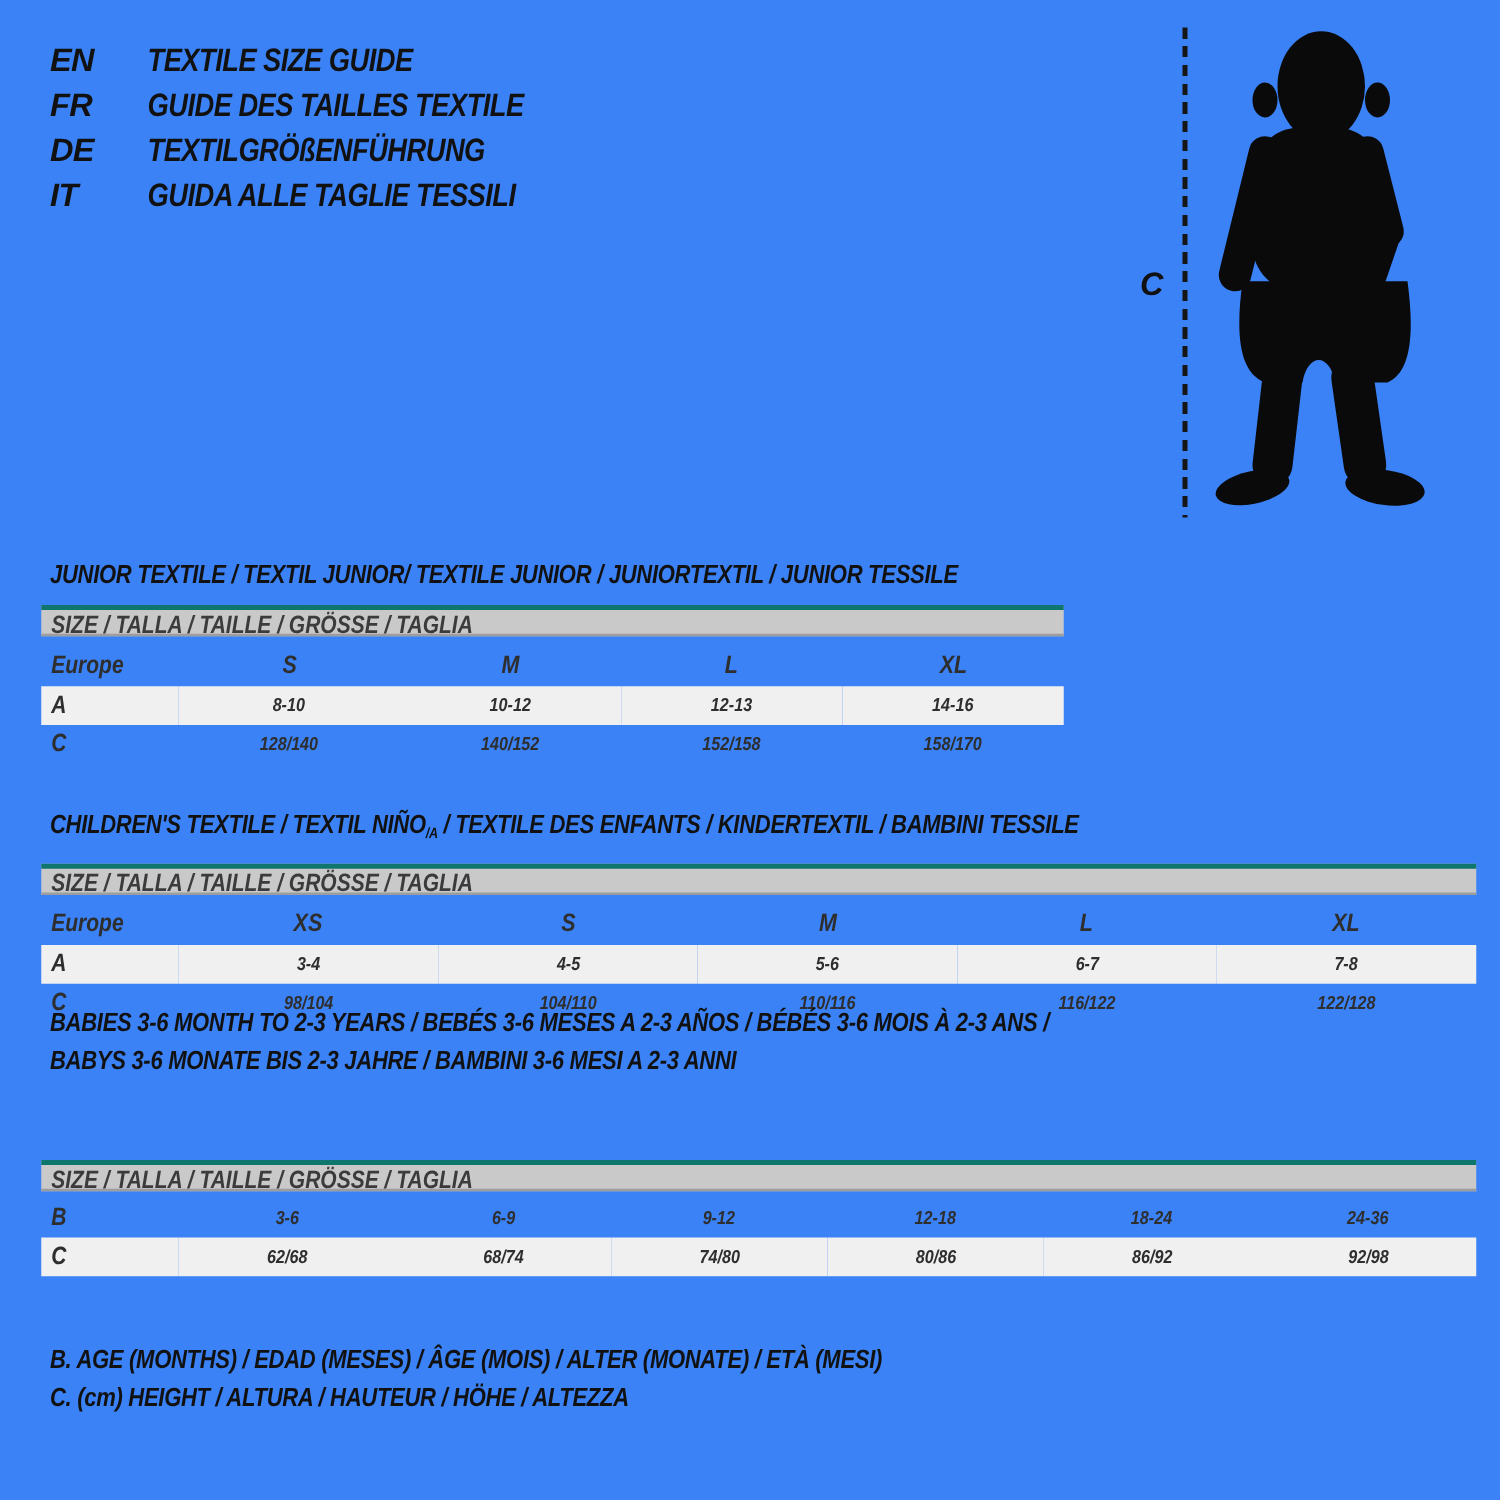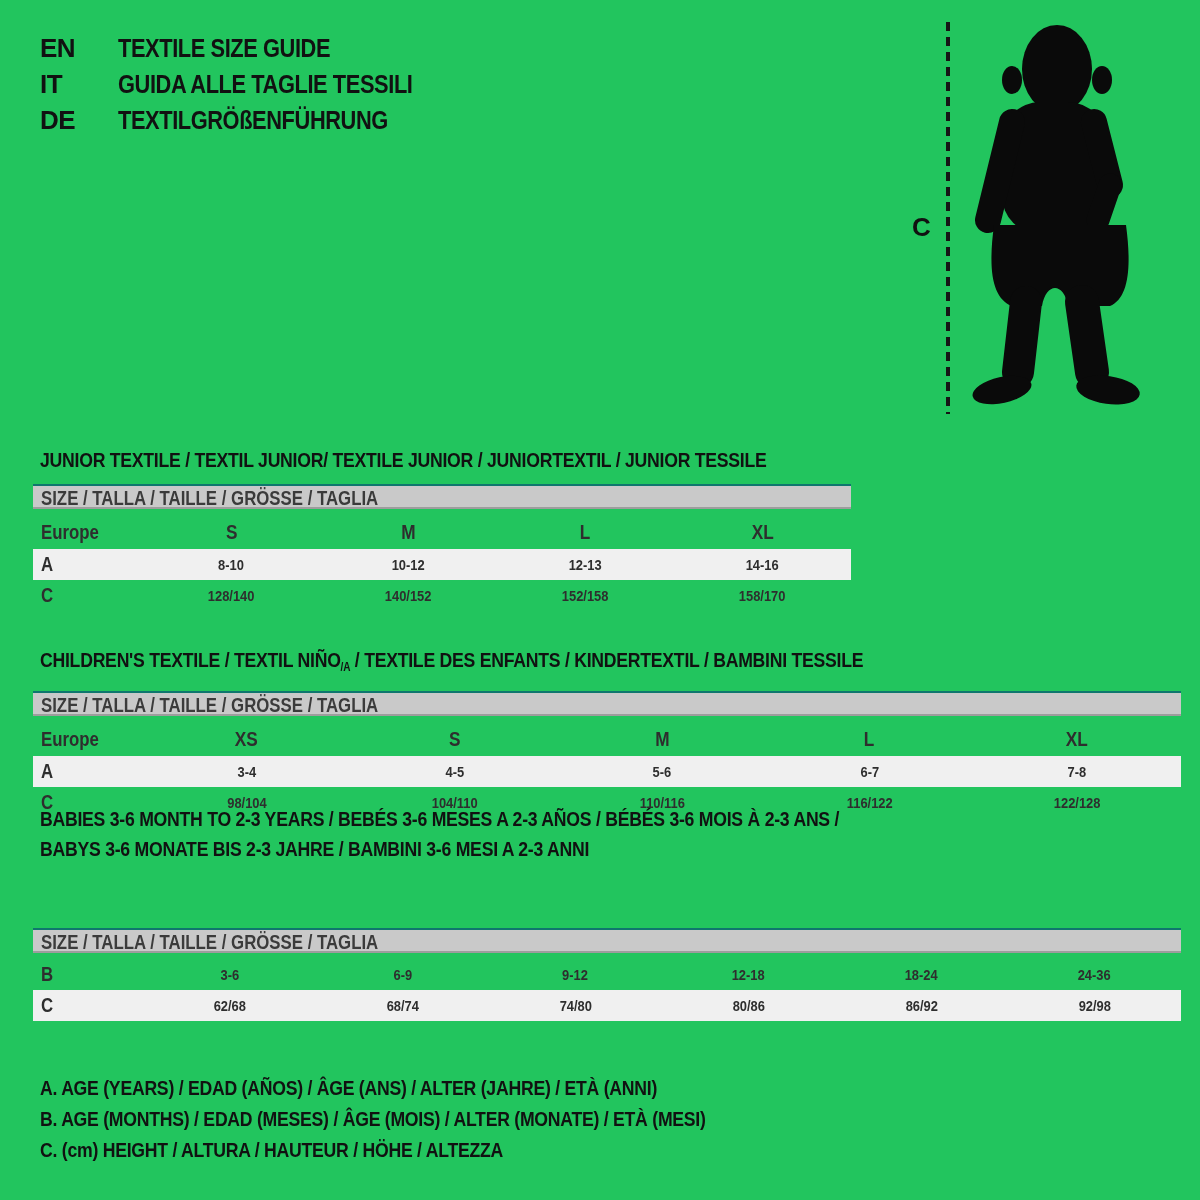--- a/index.html
+++ b/index.html
@@ -6,22 +6,23 @@
     margin: 0;
     padding: 0;
     background: #ffffff;
     font-family: "Liberation Sans", sans-serif;
     color: #111;
   }
   #page {
     position: relative;
     width: 1200px;
     height: 1200px;
-    background: #22c55e;
+    background: #3b82f6;
     overflow: hidden;
+    font-style: italic;
   }
   
   .cx  { display: inline-block; transform: scaleX(0.84); transform-origin: 0 50%; white-space: nowrap; }
   .cxc { display: inline-block; transform: scaleX(0.86); transform-origin: 50% 50%; white-space: nowrap; }
 
   
   .langs {
     position: absolute;
     left: 40px; top: 30px;
     font-size: 26px; font-weight: bold;
@@ -58,21 +59,21 @@
     white-space: nowrap;
   }
   .sub-a { font-size: 12px; vertical-align: -4px; font-weight: bold; }
 
   
   .size-bar {
     position: absolute;
     left: 33px;
     height: 25px;
     background: #c9c9c9;
-    border-top: 2px solid #0f766e;
+    border-top: 4px solid #0f766e;
     border-bottom: 2px solid #9d9d9d;
     font-size: 20px; font-weight: bold; color: #3b3b3b;
     line-height: 25px;
     padding-left: 8px;
     box-sizing: border-box;
   }
   table.size-table {
     position: absolute;
     left: 33px;
     border-collapse: collapse;
@@ -108,26 +109,30 @@
 <body>
 
 <div id="page">
 
   <div class="langs">
     <div class="lang-row">
       <span class="lang-code">EN</span>
       <span class="lang-label cx">TEXTILE SIZE GUIDE</span>
     </div>
     <div class="lang-row">
+      <span class="lang-code">FR</span>
+      <span class="lang-label cx">GUIDE DES TAILLES TEXTILE</span>
+    </div>
+    <div class="lang-row">
+      <span class="lang-code">DE</span>
+      <span class="lang-label cx">TEXTILGRÖßENFÜHRUNG</span>
+    </div>
+    <div class="lang-row">
       <span class="lang-code">IT</span>
       <span class="lang-label cx">GUIDA ALLE TAGLIE TESSILI</span>
-    </div>
-    <div class="lang-row">
-      <span class="lang-code">DE</span>
-      <span class="lang-label cx">TEXTILGRÖßENFÜHRUNG</span>
     </div>
   </div>
 
   <div class="measure-line"></div>
   <div class="measure-label">C</div>
 
   <svg class="figure-svg" viewBox="0 0 185 395" xmlns="http://www.w3.org/2000/svg">
     <g fill="#0a0a0a" stroke="none">
 
       <ellipse cx="52" cy="60" rx="10" ry="14"></ellipse>
@@ -272,18 +277,17 @@
       <td><span class="cxc">68/74</span></td>
       <td><span class="cxc">74/80</span></td>
       <td><span class="cxc">80/86</span></td>
       <td><span class="cxc">86/92</span></td>
       <td><span class="cxc">92/98</span></td>
     </tr>
   </tbody>
     </table>
 
   <div class="legend">
-    <div class="legend-line"><span class="cx">A. AGE (YEARS) / EDAD (AÑOS) / ÂGE (ANS) / ALTER (JAHRE) / ETÀ (ANNI)</span></div>
     <div class="legend-line"><span class="cx">B. AGE (MONTHS) / EDAD (MESES) / ÂGE (MOIS) / ALTER (MONATE) / ETÀ (MESI)</span></div>
     <div class="legend-line"><span class="cx">C. (cm) HEIGHT / ALTURA / HAUTEUR / HÖHE / ALTEZZA</span></div>
   </div>
 
 </div>
 
 </body></html>

